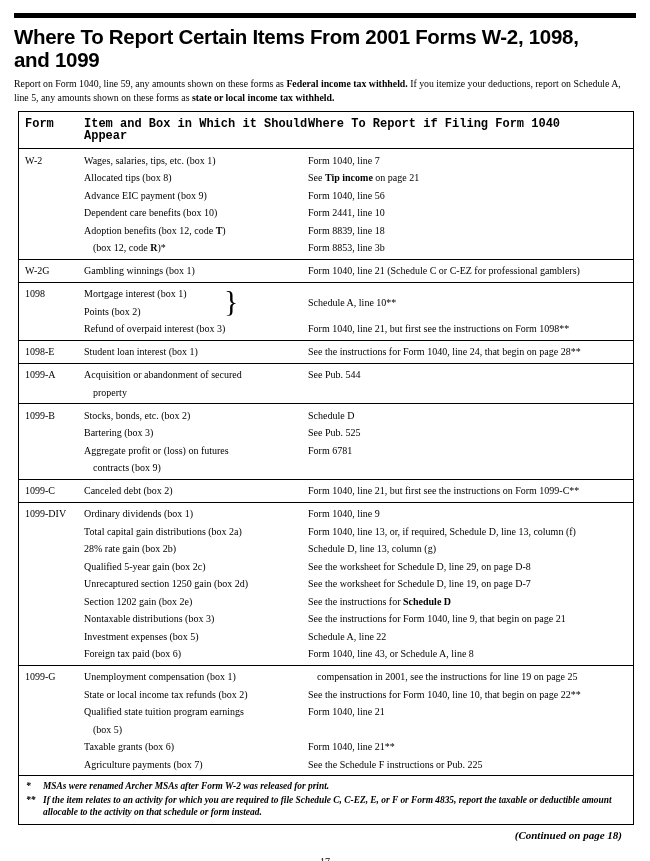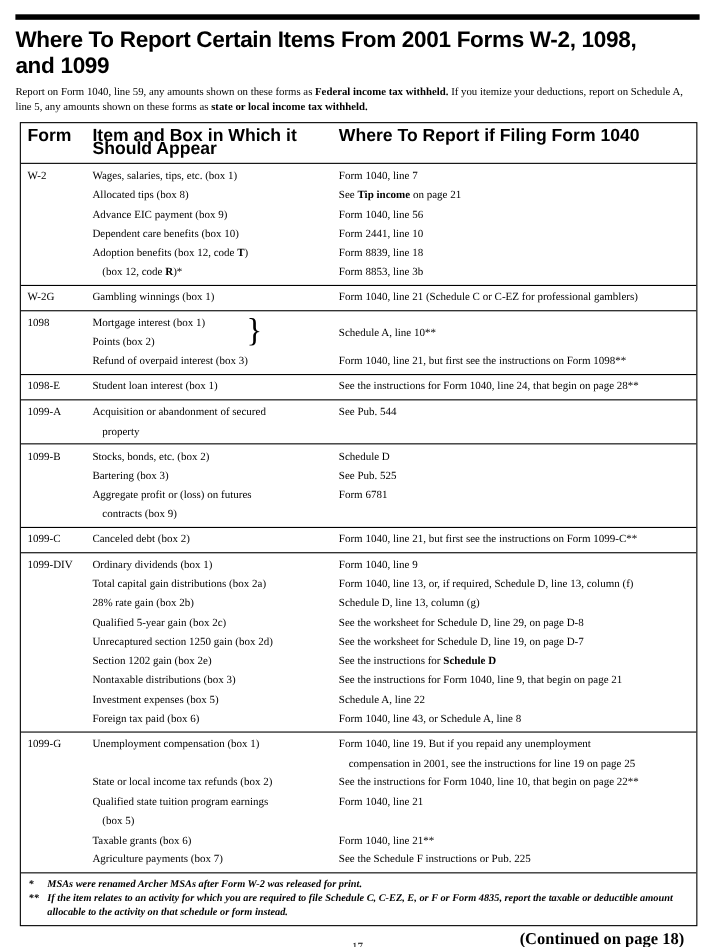--- a/index.html
+++ b/index.html
@@ -29,23 +29,23 @@
   .b { font-weight: bold; }
   .tbl {
     margin: 7px 2px 0 4px;
     border: 1.6px solid #000;
   }
   .thead {
     display: grid;
     grid-template-columns: 59px 224px 1fr;
     padding: 6px 6px 6px 6px;
     border-bottom: 1.6px solid #000;
-    font-family: Liberation Sans, sans-serif;
+    font-family: Liberation Mono, monospace;
     font-weight: bold;
-    font-size: 16px; line-height: 12px;
+    font-size: 12px; line-height: 12px;
   }
   .group {
     display: grid;
     grid-template-columns: 59px 224px 1fr;
     padding: 4.5px 6px 0 6px;
     border-bottom: 1.3px solid #000;
     font-size: 10px; line-height: 13px;
   }
   .row { display: contents; }
   .cell { margin-bottom: 4.5px; }
@@ -66,22 +66,22 @@
     padding: 4px 8px 5px 7px;
     font-style: italic; font-weight: bold;
     font-size: 9.4px; line-height: 12.5px;
   }
   .fn { position: relative; padding-left: 17px; }
   .fn + .fn { margin-top: 1px; }
   .fn-marker { position: absolute; left: 0; font-style: italic; }
   .continued {
     margin: 4px 14px 0 0;
     text-align: right;
-    font-weight: bold;
-    font-size: 15px;
+    font-style: italic; font-weight: bold;
+    font-size: 11px;
   }
   .pageno {
     position: absolute; left: 0; right: 0; top: 856px;
     text-align: center; font-size: 10px;
   }
 </style>
 </head>
 <body>
 
 <div class="topbar"></div>
@@ -248,21 +248,20 @@
               <div class="line"><span>Foreign tax paid (box 6)</span></div>
             </div><div class="cell report-cell">
               <div class="line"><span>Form 1040, line 43, or Schedule A, line 8</span></div>
             </div></div>
         </div>
         <div class="group">
           <div class="cell form-cell"><span>1099-G</span></div>
           <div class="row"><div class="cell item-cell">
               <div class="line"><span>Unemployment compensation (box 1)</span></div>
             </div><div class="cell report-cell">
-              <div class="line"><span>Form 1040, line 19. But if you repaid any unemployment</span></div>
               <div class="line cont"><span>compensation in 2001, see the instructions for line 19 on page 25</span></div>
             </div></div>
           <div class="row"><div class="cell item-cell">
               <div class="line"><span>State or local income tax refunds (box 2)</span></div>
             </div><div class="cell report-cell">
               <div class="line"><span>See the instructions for Form 1040, line 10, that begin on page 22**</span></div>
             </div></div>
           <div class="row"><div class="cell item-cell">
               <div class="line"><span>Qualified state tuition program earnings</span></div>
               <div class="line cont"><span>(box 5)</span></div>

